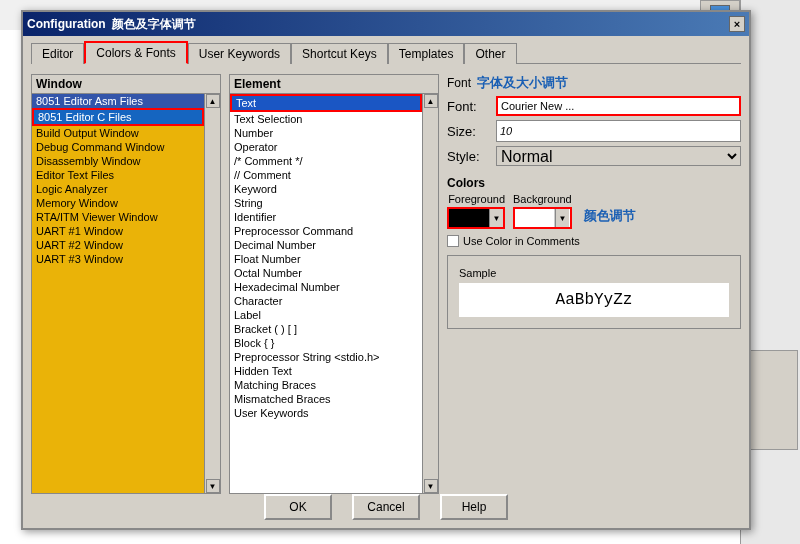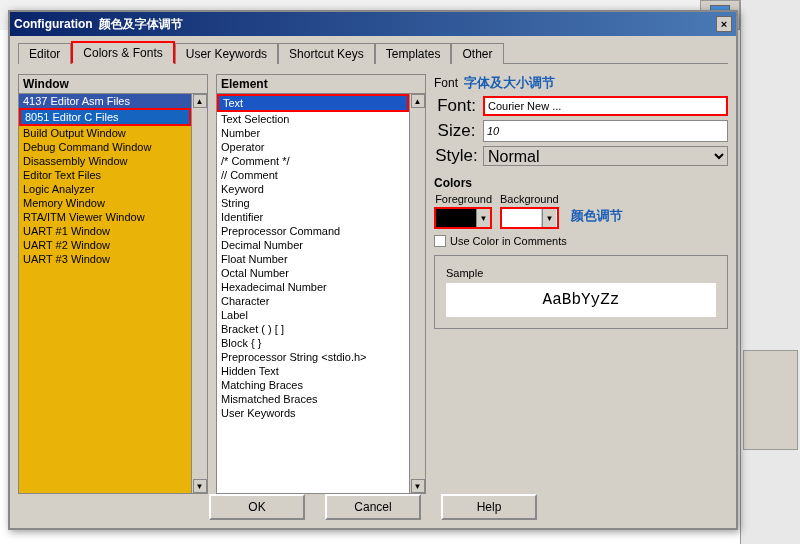--- a/index.html
+++ b/index.html
@@ -70,21 +70,21 @@
       width: 55px;
       height: 100px;
       background: #d4d0c8;
       border: 1px solid #999;
     }
 
     
     .dialog {
       position: absolute;
       top: 10px;
-      left: 8px;
+      left: 21px;
       width: 730px;
       height: 520px;
       background: #d4d0c8;
       border: 2px solid #888;
       box-shadow: 2px 2px 8px rgba(0,0,0,0.4);
     }
 
     
     .title-bar {
       height: 24px;
@@ -190,22 +190,22 @@
       margin: 2px;
     }
     .field-row {
       display: flex;
       align-items: center;
       margin-bottom: 4px;
       gap: 4px;
     }
     .field-label {
       width: 45px;
-      font-size: 17px;
-      text-align: center;
+      font-size: 13px;
+      text-align: left;
     }
     .field-input {
       flex: 1;
       height: 20px;
       border: 2px solid #f00;
       background: white;
       font-size: 11px;
       padding: 1px 3px;
     }
     .field-input-normal {
@@ -299,21 +299,21 @@
     .bottom-bar {
       position: absolute;
       bottom: 8px;
       left: 0;
       right: 0;
       display: flex;
       justify-content: center;
       gap: 20px;
     }
     .btn {
-      width: 96px;
+      width: 68px;
       height: 26px;
       background: #d4d0c8;
       border: 2px solid;
       border-color: #fff #888 #888 #fff;
       font-size: 12px;
       cursor: pointer;
       display: flex; align-items: center; justify-content: center;
     }
 
     
@@ -378,21 +378,21 @@
     </div>
   </div>
   <div class="separator-line"></div>
 
   <div class="content">
 
     <div style="width:190px; flex-shrink:0; display:flex; flex-direction:column; border:1px solid #888; background:#eab308;">
       <div class="panel-header">Window</div>
       <div style="display:flex; flex:1; overflow:hidden;">
         <div style="flex:1; overflow:hidden;" id="window-list">
-            <div class="list-item" style="background: rgb(51, 85, 170); color: white;">4137 Editor Asm Files</div>
+            <div class="list-item" style="background: rgb(51, 85, 170); color: white;">8051 Editor Asm Files</div>
             <div class="list-item highlighted">8051 Editor C Files</div>
             <div class="list-item">Build Output Window</div>
             <div class="list-item">Debug Command Window</div>
             <div class="list-item">Disassembly Window</div>
             <div class="list-item">Editor Text Files</div>
             <div class="list-item">Logic Analyzer</div>
             <div class="list-item">Memory Window</div>
             <div class="list-item">RTA/ITM Viewer Window</div>
             <div class="list-item">UART #1 Window</div>
             <div class="list-item">UART #2 Window</div>

